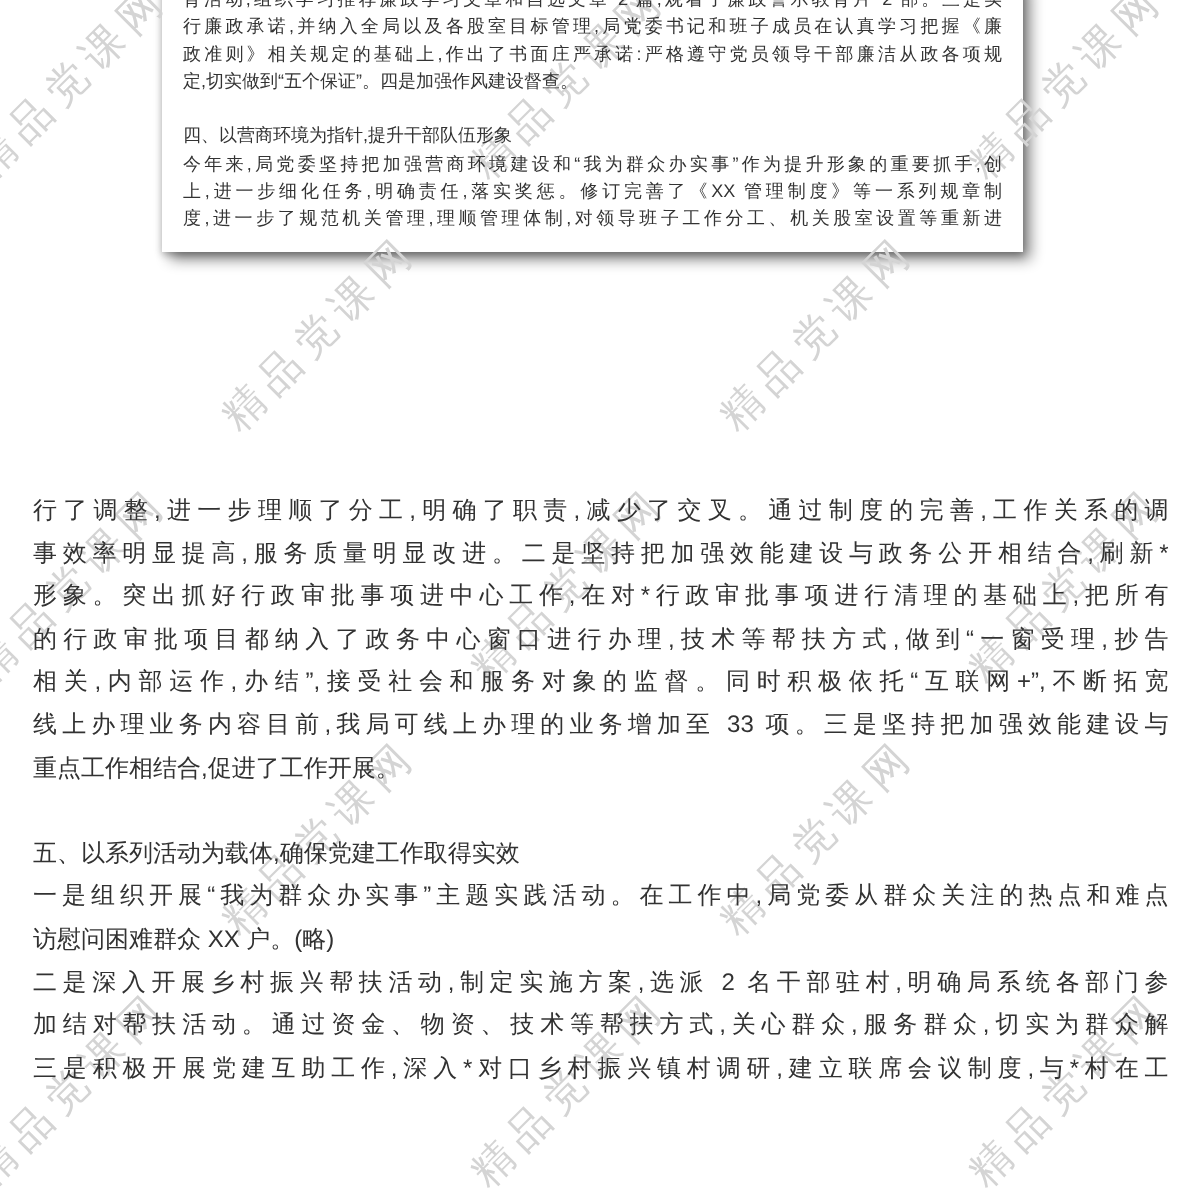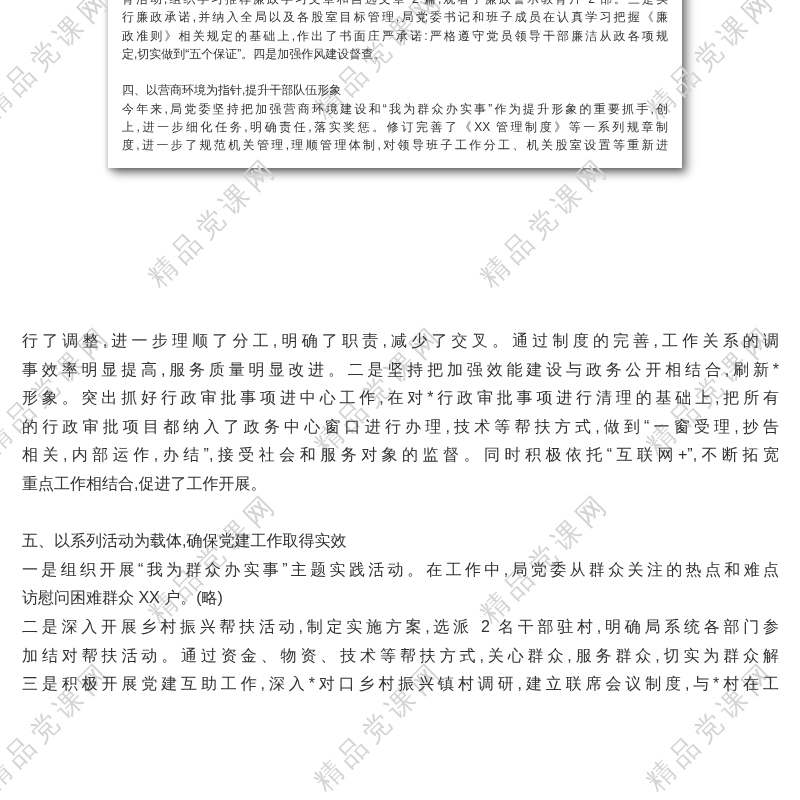--- a/index.html
+++ b/index.html
@@ -81,20 +81,21 @@
       <div class="pline fill">上,进一步细化任务,明确责任,落实奖惩。修订完善了《XX 管理制度》等一系列规章制</div>
       <div class="pline fill">度,进一步了规范机关管理,理顺管理体制,对领导班子工作分工、机关股室设置等重新进</div>
     </div>
 
   <div class="body-text">
       <div class="pline fill">行了调整,进一步理顺了分工,明确了职责,减少了交叉。通过制度的完善,工作关系的调</div>
       <div class="pline fill">事效率明显提高,服务质量明显改进。二是坚持把加强效能建设与政务公开相结合,刷新*</div>
       <div class="pline fill">形象。突出抓好行政审批事项进中心工作,在对*行政审批事项进行清理的基础上,把所有</div>
       <div class="pline fill">的行政审批项目都纳入了政务中心窗口进行办理,技术等帮扶方式,做到“一窗受理,抄告</div>
       <div class="pline fill">相关,内部运作,办结”,接受社会和服务对象的监督。同时积极依托“互联网+”,不断拓宽</div>
+      <div class="pline fill">线上办理业务内容目前,我局可线上办理的业务增加至 33 项。三是坚持把加强效能建设与</div>
       <div class="pline">重点工作相结合,促进了工作开展。</div>
       <div class="pline"></div>
       <div class="pline">五、以系列活动为载体,确保党建工作取得实效</div>
       <div class="pline fill">一是组织开展“我为群众办实事”主题实践活动。在工作中,局党委从群众关注的热点和难点</div>
       <div class="pline">访慰问困难群众 XX 户。(略)</div>
       <div class="pline fill">二是深入开展乡村振兴帮扶活动,制定实施方案,选派 2 名干部驻村,明确局系统各部门参</div>
       <div class="pline fill">加结对帮扶活动。通过资金、物资、技术等帮扶方式,关心群众,服务群众,切实为群众解</div>
       <div class="pline fill">三是积极开展党建互助工作,深入*对口乡村振兴镇村调研,建立联席会议制度,与*村在工</div>
     </div>
 

